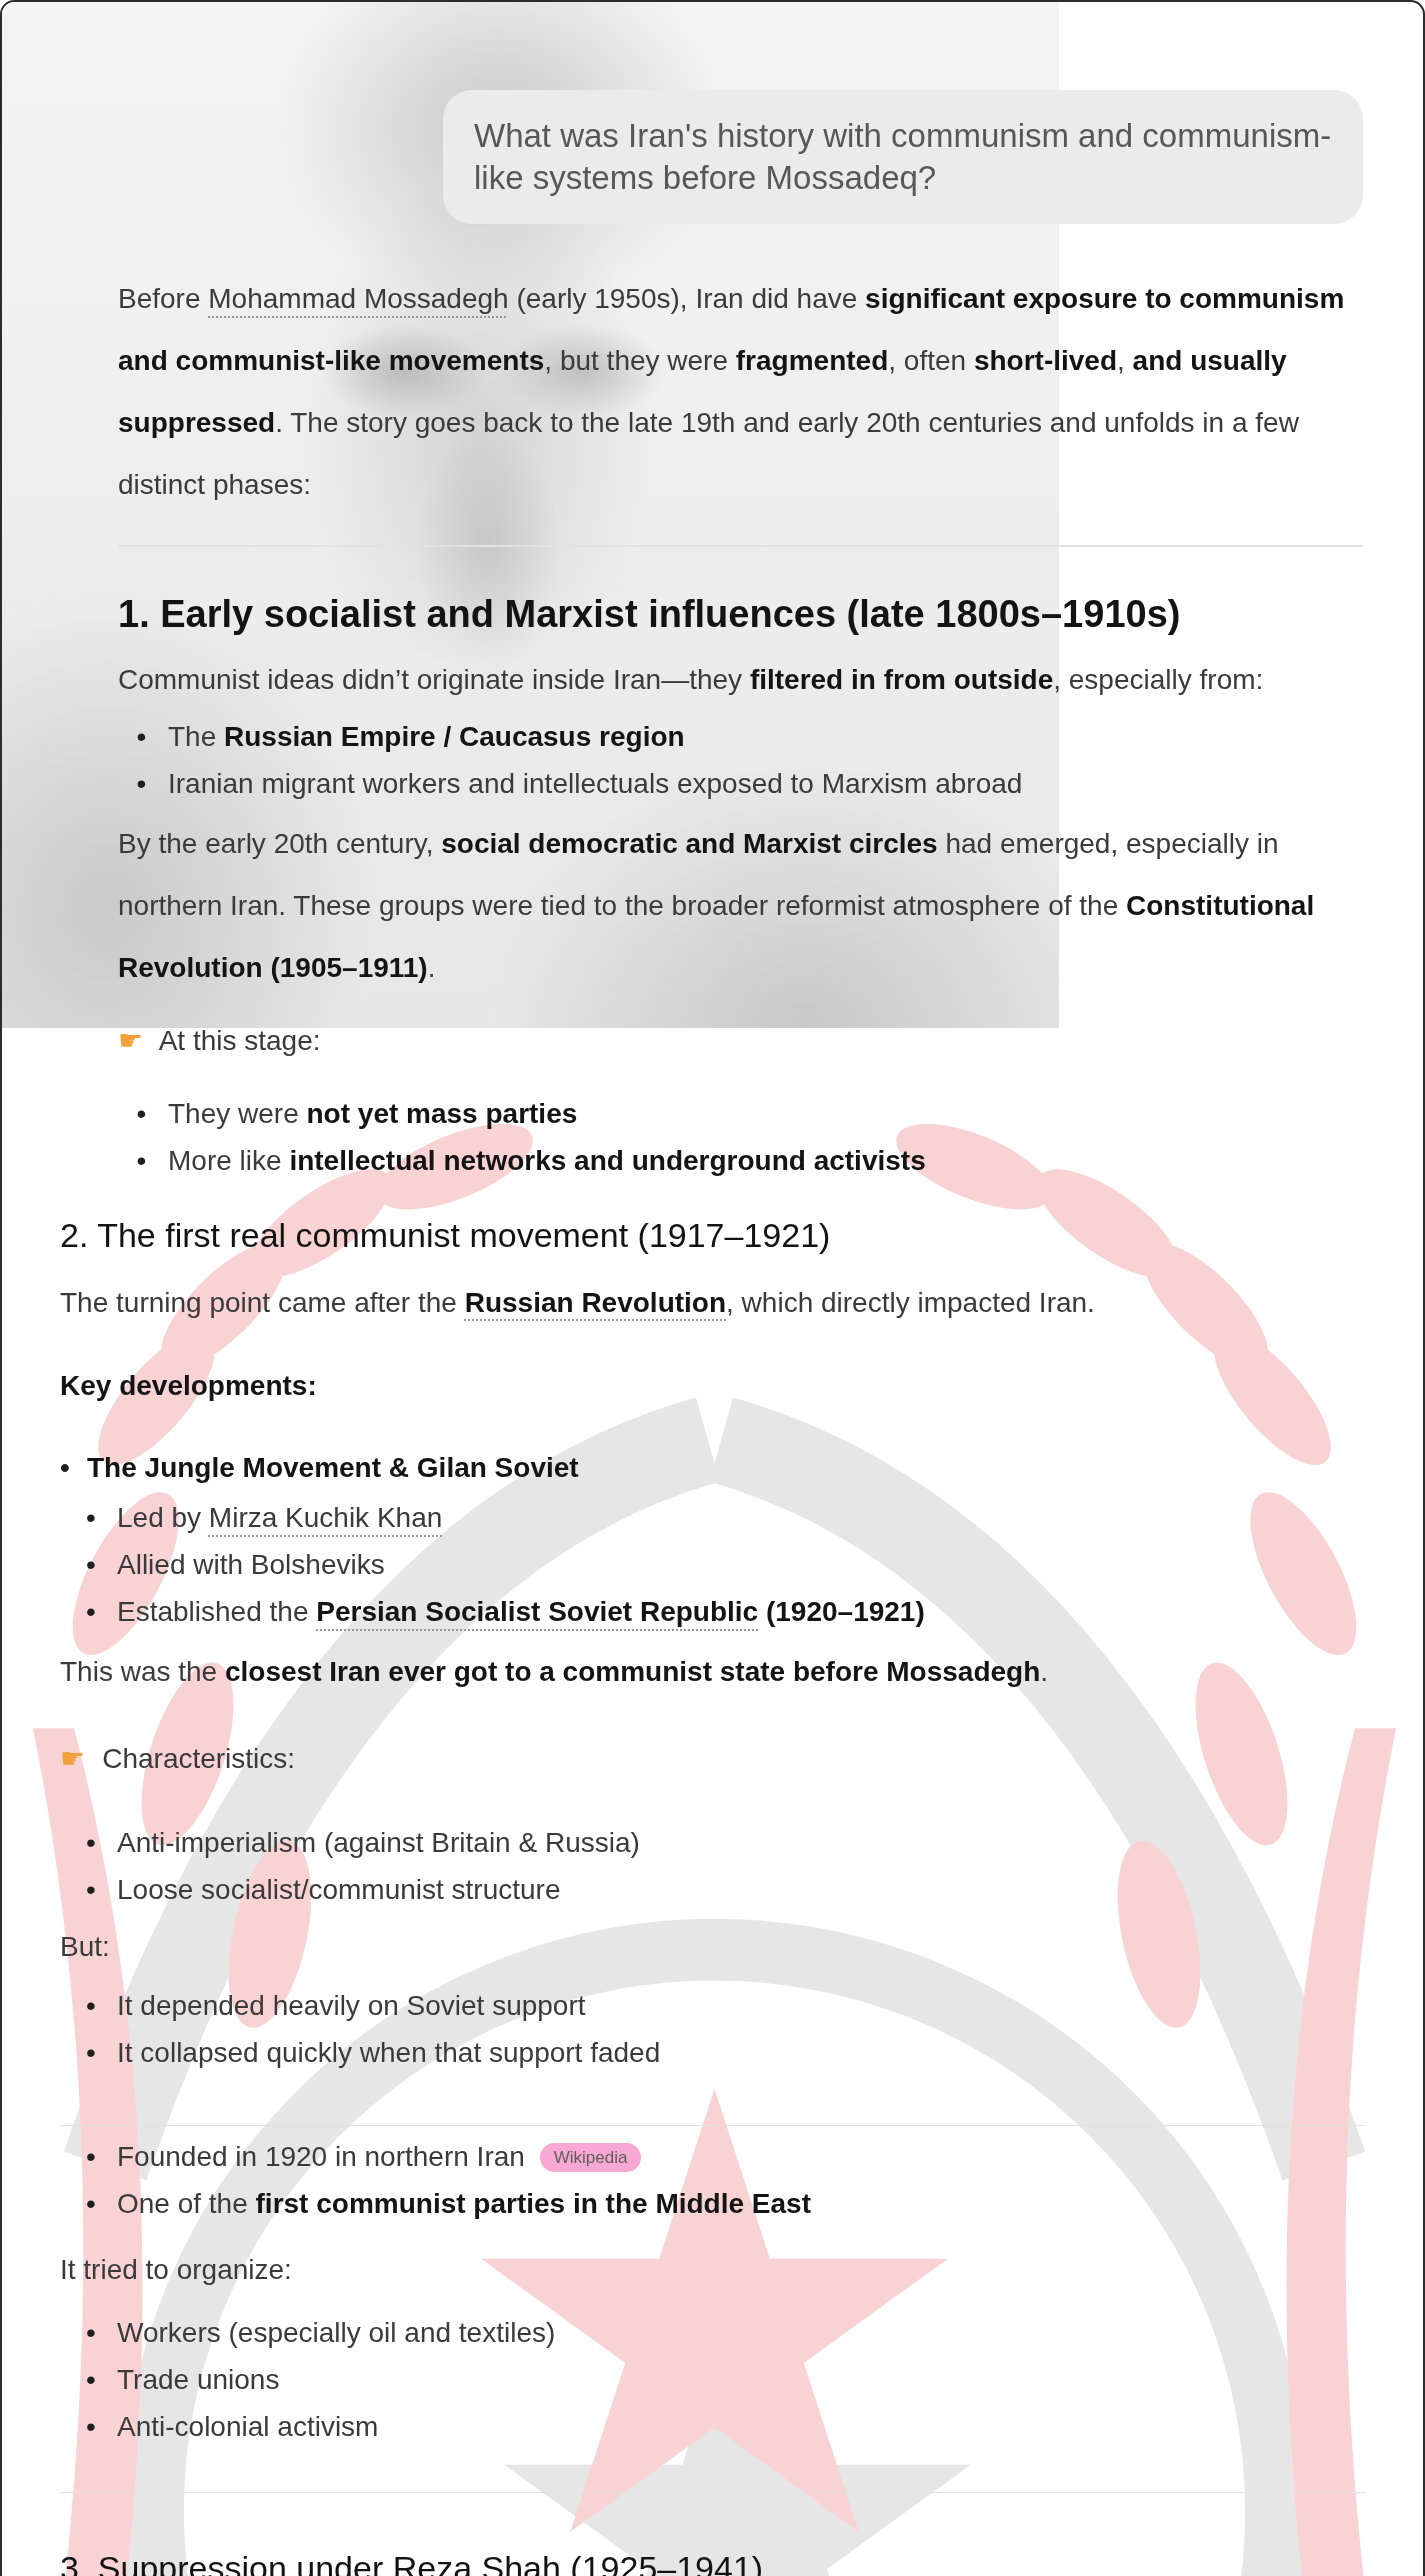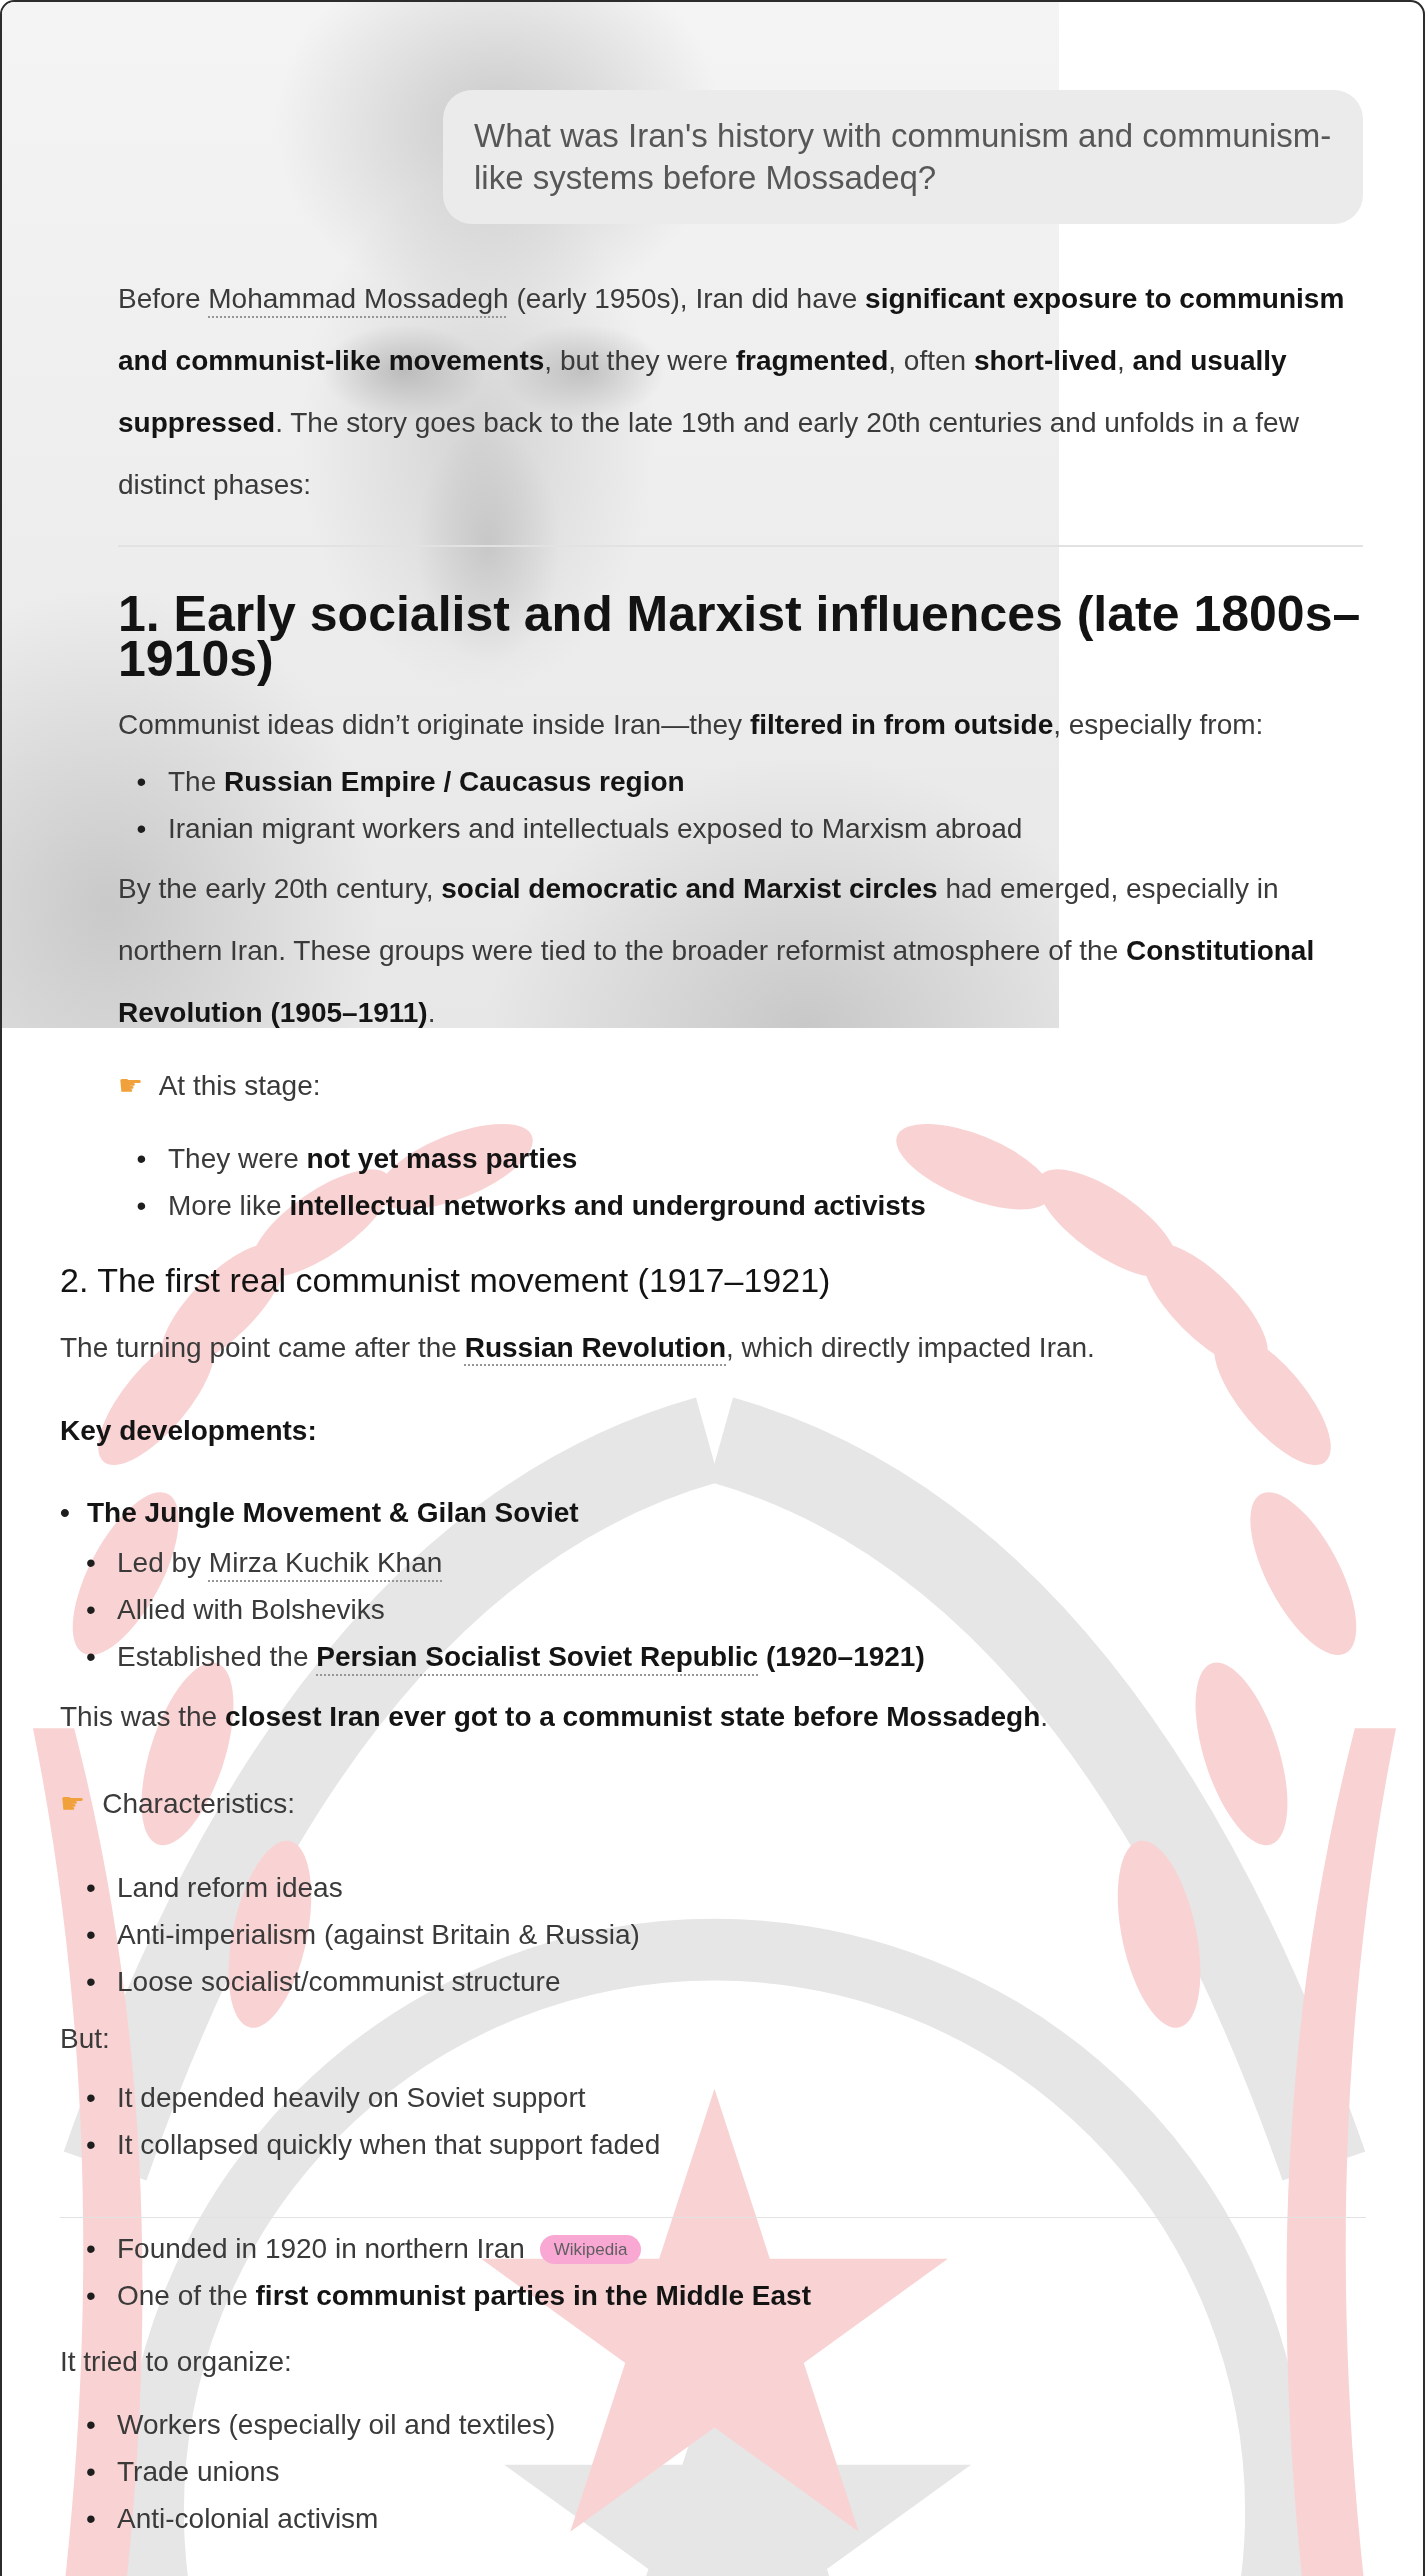--- a/index.html
+++ b/index.html
@@ -34,21 +34,21 @@
   .bubble{
     margin-left:auto;width:max-content;max-width:858px;
     background:#ebebec;border-radius:29px;
     padding:25px 31px;font-size:33px;line-height:42px;color:#575757;
   }
   .p{font-size:28px;line-height:62px;}
   .b{font-weight:700;color:#141414;}
   .lnk{text-decoration:underline dotted;text-decoration-color:#969696;text-decoration-thickness:2.1px;text-underline-offset:7.7px;}
   .emo{color:#f0a13b;margin-right:9.3px;}
   .h2{font-size:34px;line-height:52px;font-weight:400;color:#131313;}
-  .h3{font-size:50px;line-height:45px;font-weight:700;color:#131313;}
+  .h3{font-size:38px;line-height:45px;font-weight:700;color:#131313;}
   .hr{height:1.5px;background:#e2e2e2;}
   ul{list-style:none;margin:0;padding:0;}
   li{position:relative;font-size:28px;line-height:47px;}
   li::before{content:"•";position:absolute;top:0;color:#1e1e1e;}
   .lt li{padding-left:50px;}  .lt li::before{left:18.5px;}
   .l0 li{padding-left:27px;}  .l0 li::before{left:0;font-weight:700;}
   .l1 li{margin-left:26px;padding-left:31px;} .l1 li::before{left:0;}
   .badge{
     display:inline-block;vertical-align:3.1px;
     background:#f9a8d4;color:#5f5f5f;
@@ -119,21 +119,20 @@
         <li><span class="b ">The Jungle Movement &amp; Gilan Soviet</span></li>
       </ul>
       <ul class="l1" style="margin-top: 3px;">
         <li><span class="">Led by </span><span class="lnk ">Mirza Kuchik Khan</span></li>
         <li><span class="">Allied with Bolsheviks</span></li>
         <li><span class="">Established the </span><span class="b lnk ">Persian Socialist Soviet Republic</span><span class=""> </span><span class="b ">(1920–1921)</span></li>
       </ul>
       <div class="p" style="margin-top: 5.2px;"><span class="">This was the </span><span class="b ">closest Iran ever got to a communist state before Mossadegh</span><span class="">.</span></div>
       <div class="p" style="margin-top: 25px;"><span class="emo ">☛</span><span class=""> Characteristics:</span></div>
       <ul class="l1" style="margin-top: 29px;">
-        <li><span class="">Land reform ideas</span></li>
         <li><span class="">Anti-imperialism (against Britain &amp; Russia)</span></li>
         <li><span class="">Loose socialist/communist structure</span></li>
       </ul>
       <div class="p" style="margin-top: 3.1px;"><span class="">But:</span></div>
       <ul class="l1" style="margin-top: 4px;">
         <li><span class="">It depended heavily on Soviet support</span></li>
         <li><span class="">It collapsed quickly when that support faded</span></li>
       </ul>
       <div class="hr" style="margin-top: 49px;"></div>
       <ul class="l1" style="margin-top: 7.2px;">

